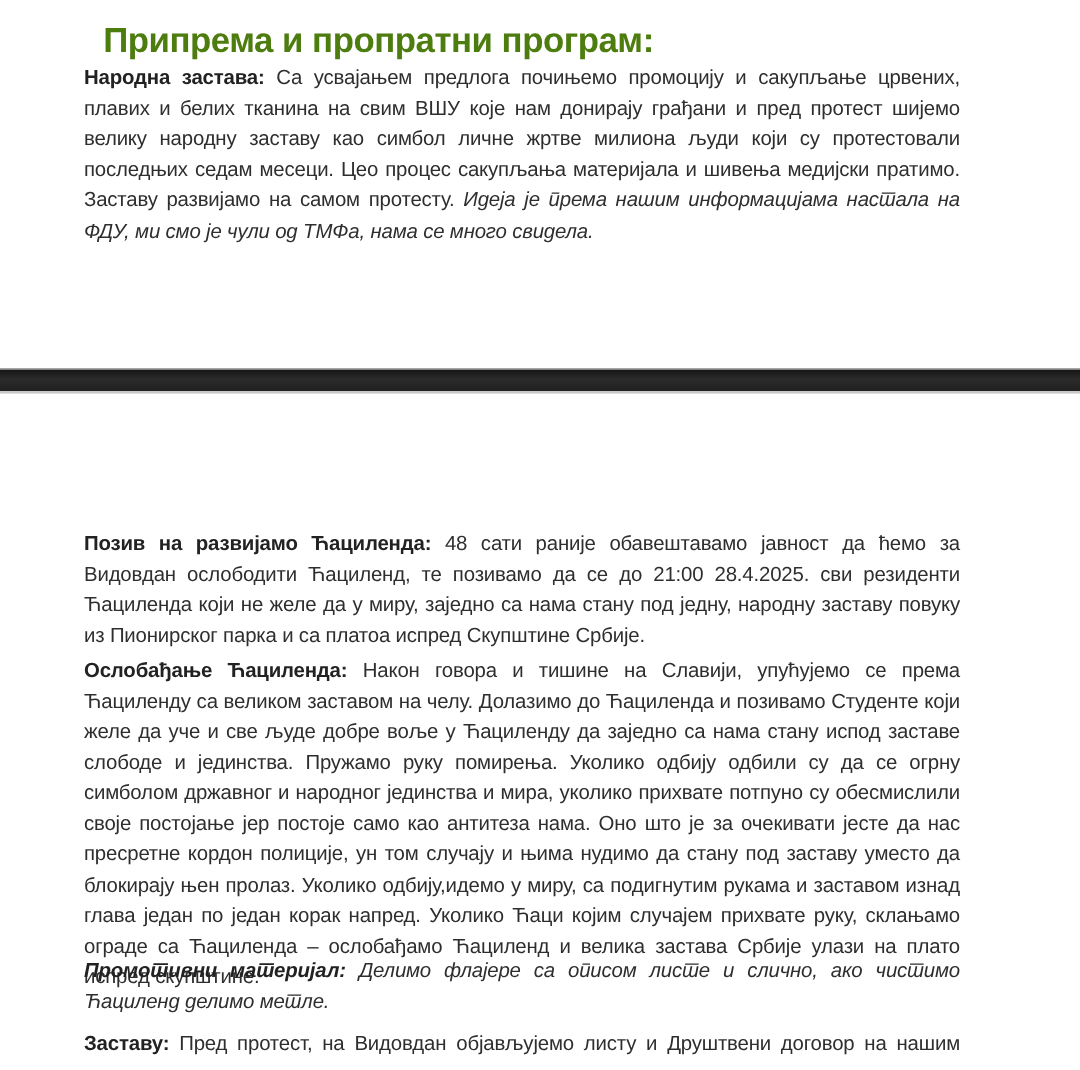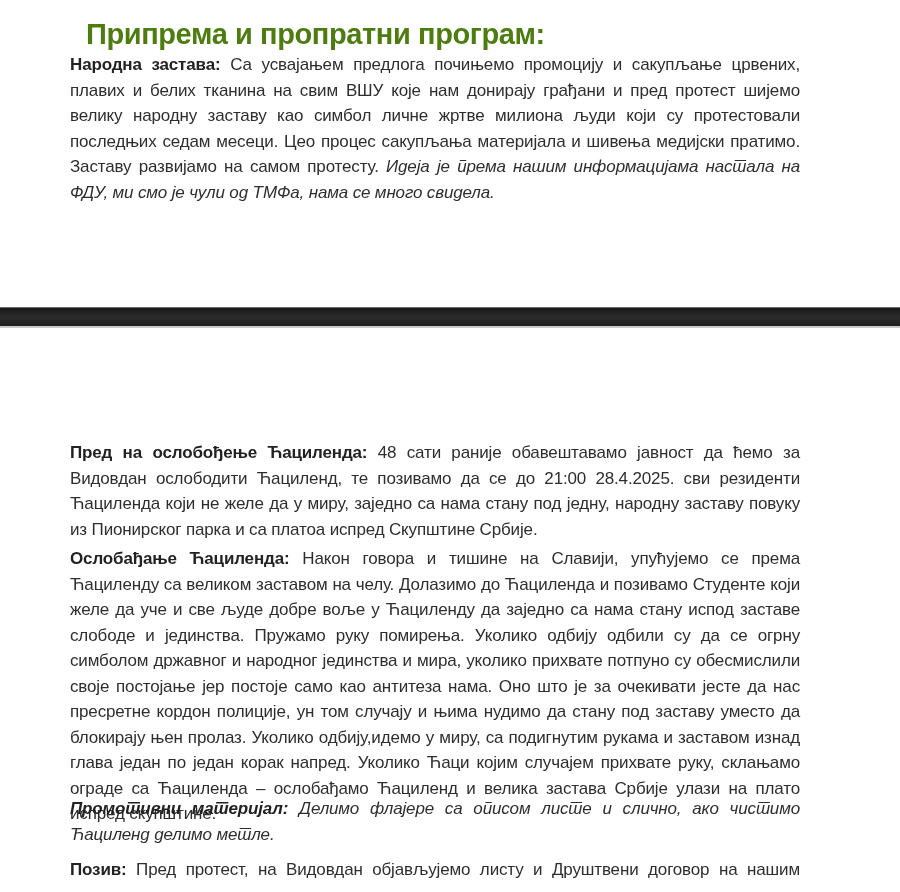--- a/index.html
+++ b/index.html
@@ -61,21 +61,21 @@
 <body>
 
 <div class="page">
 
   <h1 class="doc-title">Припрема и пропратни програм:</h1>
 
   <p class="para" id="para-1"><strong>Народна застава:</strong><span> Са усвајањем предлога почињемо промоцију и сакупљање црвених, плавих и белих тканина на свим ВШУ које нам донирају грађани и пред протест шијемо велику народну заставу као симбол личне жртве милиона људи који су протестовали последњих седам месеци. Цео процес сакупљања материјала и шивења медијски пратимо. Заставу развијамо на самом протесту. </span><em>Идеја је према нашим информацијама настала на ФДУ, ми смо је чули од ТМФа, нама се много свидела.</em></p>
 
   <div class="divider-bar"></div>
 
-  <p class="para" id="para-2"><strong>Пред на ослобођење Ћациленда:</strong><span> 48 сати раније обавештавамо јавност да ћемо за Видовдан ослободити Ћациленд, те позивамо да се до 21:00 28.4.2025. сви резиденти Ћациленда који не желе да у миру, заједно са нама стану под једну, народну заставу повуку из Пионирског парка и са платоа испред Скупштине Србије.</span></p>
+  <p class="para" id="para-2"><strong>Позив на развијамо Ћациленда:</strong><span> 48 сати раније обавештавамо јавност да ћемо за Видовдан ослободити Ћациленд, те позивамо да се до 21:00 28.4.2025. сви резиденти Ћациленда који не желе да у миру, заједно са нама стану под једну, народну заставу повуку из Пионирског парка и са платоа испред Скупштине Србије.</span></p>
 
   <p class="para" id="para-3"><strong>Ослобађање Ћациленда:</strong><span> Након говора и тишине на Славији, упућујемо се према Ћациленду са великом заставом на челу. Долазимо до Ћациленда и позивамо Студенте који желе да уче и све људе добре воље у Ћациленду да заједно са нама стану испод заставе слободе и јединства. Пружамо руку помирења. Уколико одбију одбили су да се огрну симболом државног и народног јединства и мира, уколико прихвате потпуно су обесмислили своје постојање јер постоје само као антитеза нама. Оно што је за очекивати јесте да нас пресретне кордон полиције, ун том случају и њима нудимо да стану под заставу уместо да блокирају њен пролаз. Уколико одбију,идемо у миру, са подигнутим рукама и заставом изнад глава један по један корак напред. Уколико Ћаци којим случајем прихвате руку, склањамо ограде са Ћациленда – ослобађамо Ћациленд и велика застава Србије улази на плато испред скупштине.</span></p>
 
   <p class="para" id="para-4"><strong>Промотивни материјал:</strong><span> Делимо флајере са описом листе и слично, ако чистимо Ћациленд делимо метле.</span></p>
 
-  <p class="para" id="para-5"><strong>Позив:</strong><span> Пред протест, на Видовдан објављујемо листу и Друштвени договор на нашим мрежама.</span></p>
+  <p class="para" id="para-5"><strong>Заставу:</strong><span> Пред протест, на Видовдан објављујемо листу и Друштвени договор на нашим мрежама.</span></p>
 
 </div>
 
 </body></html>

